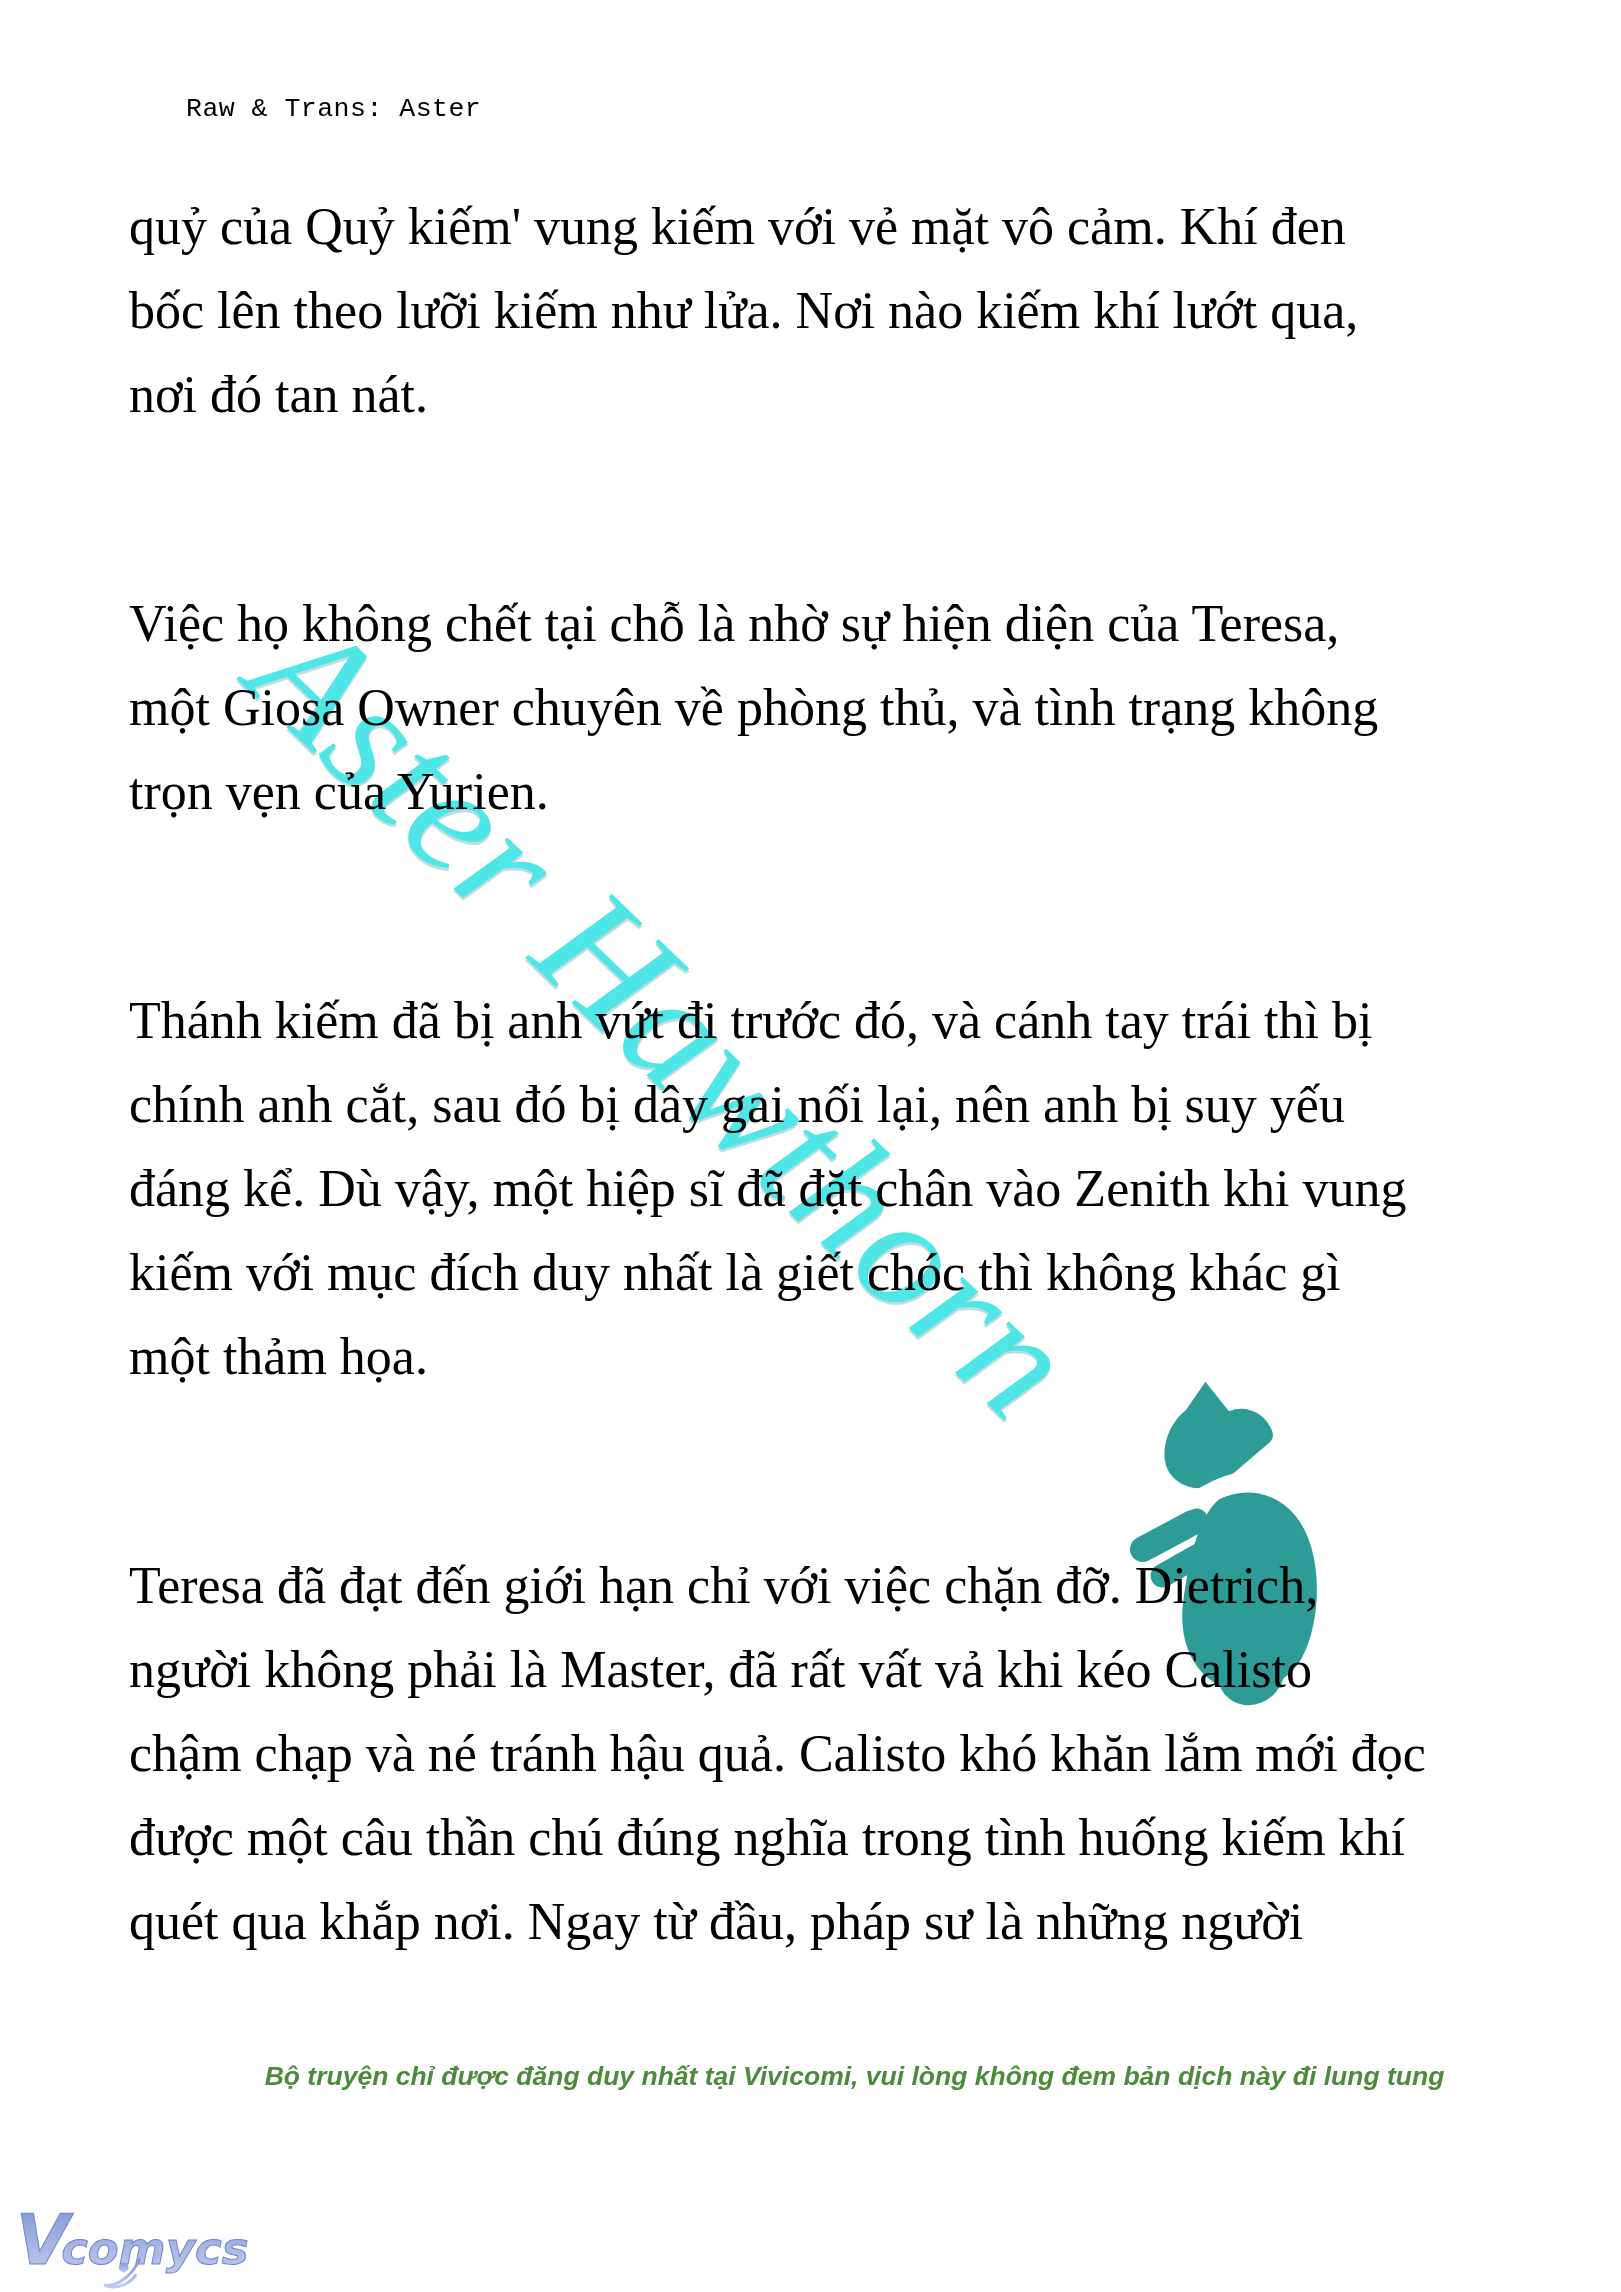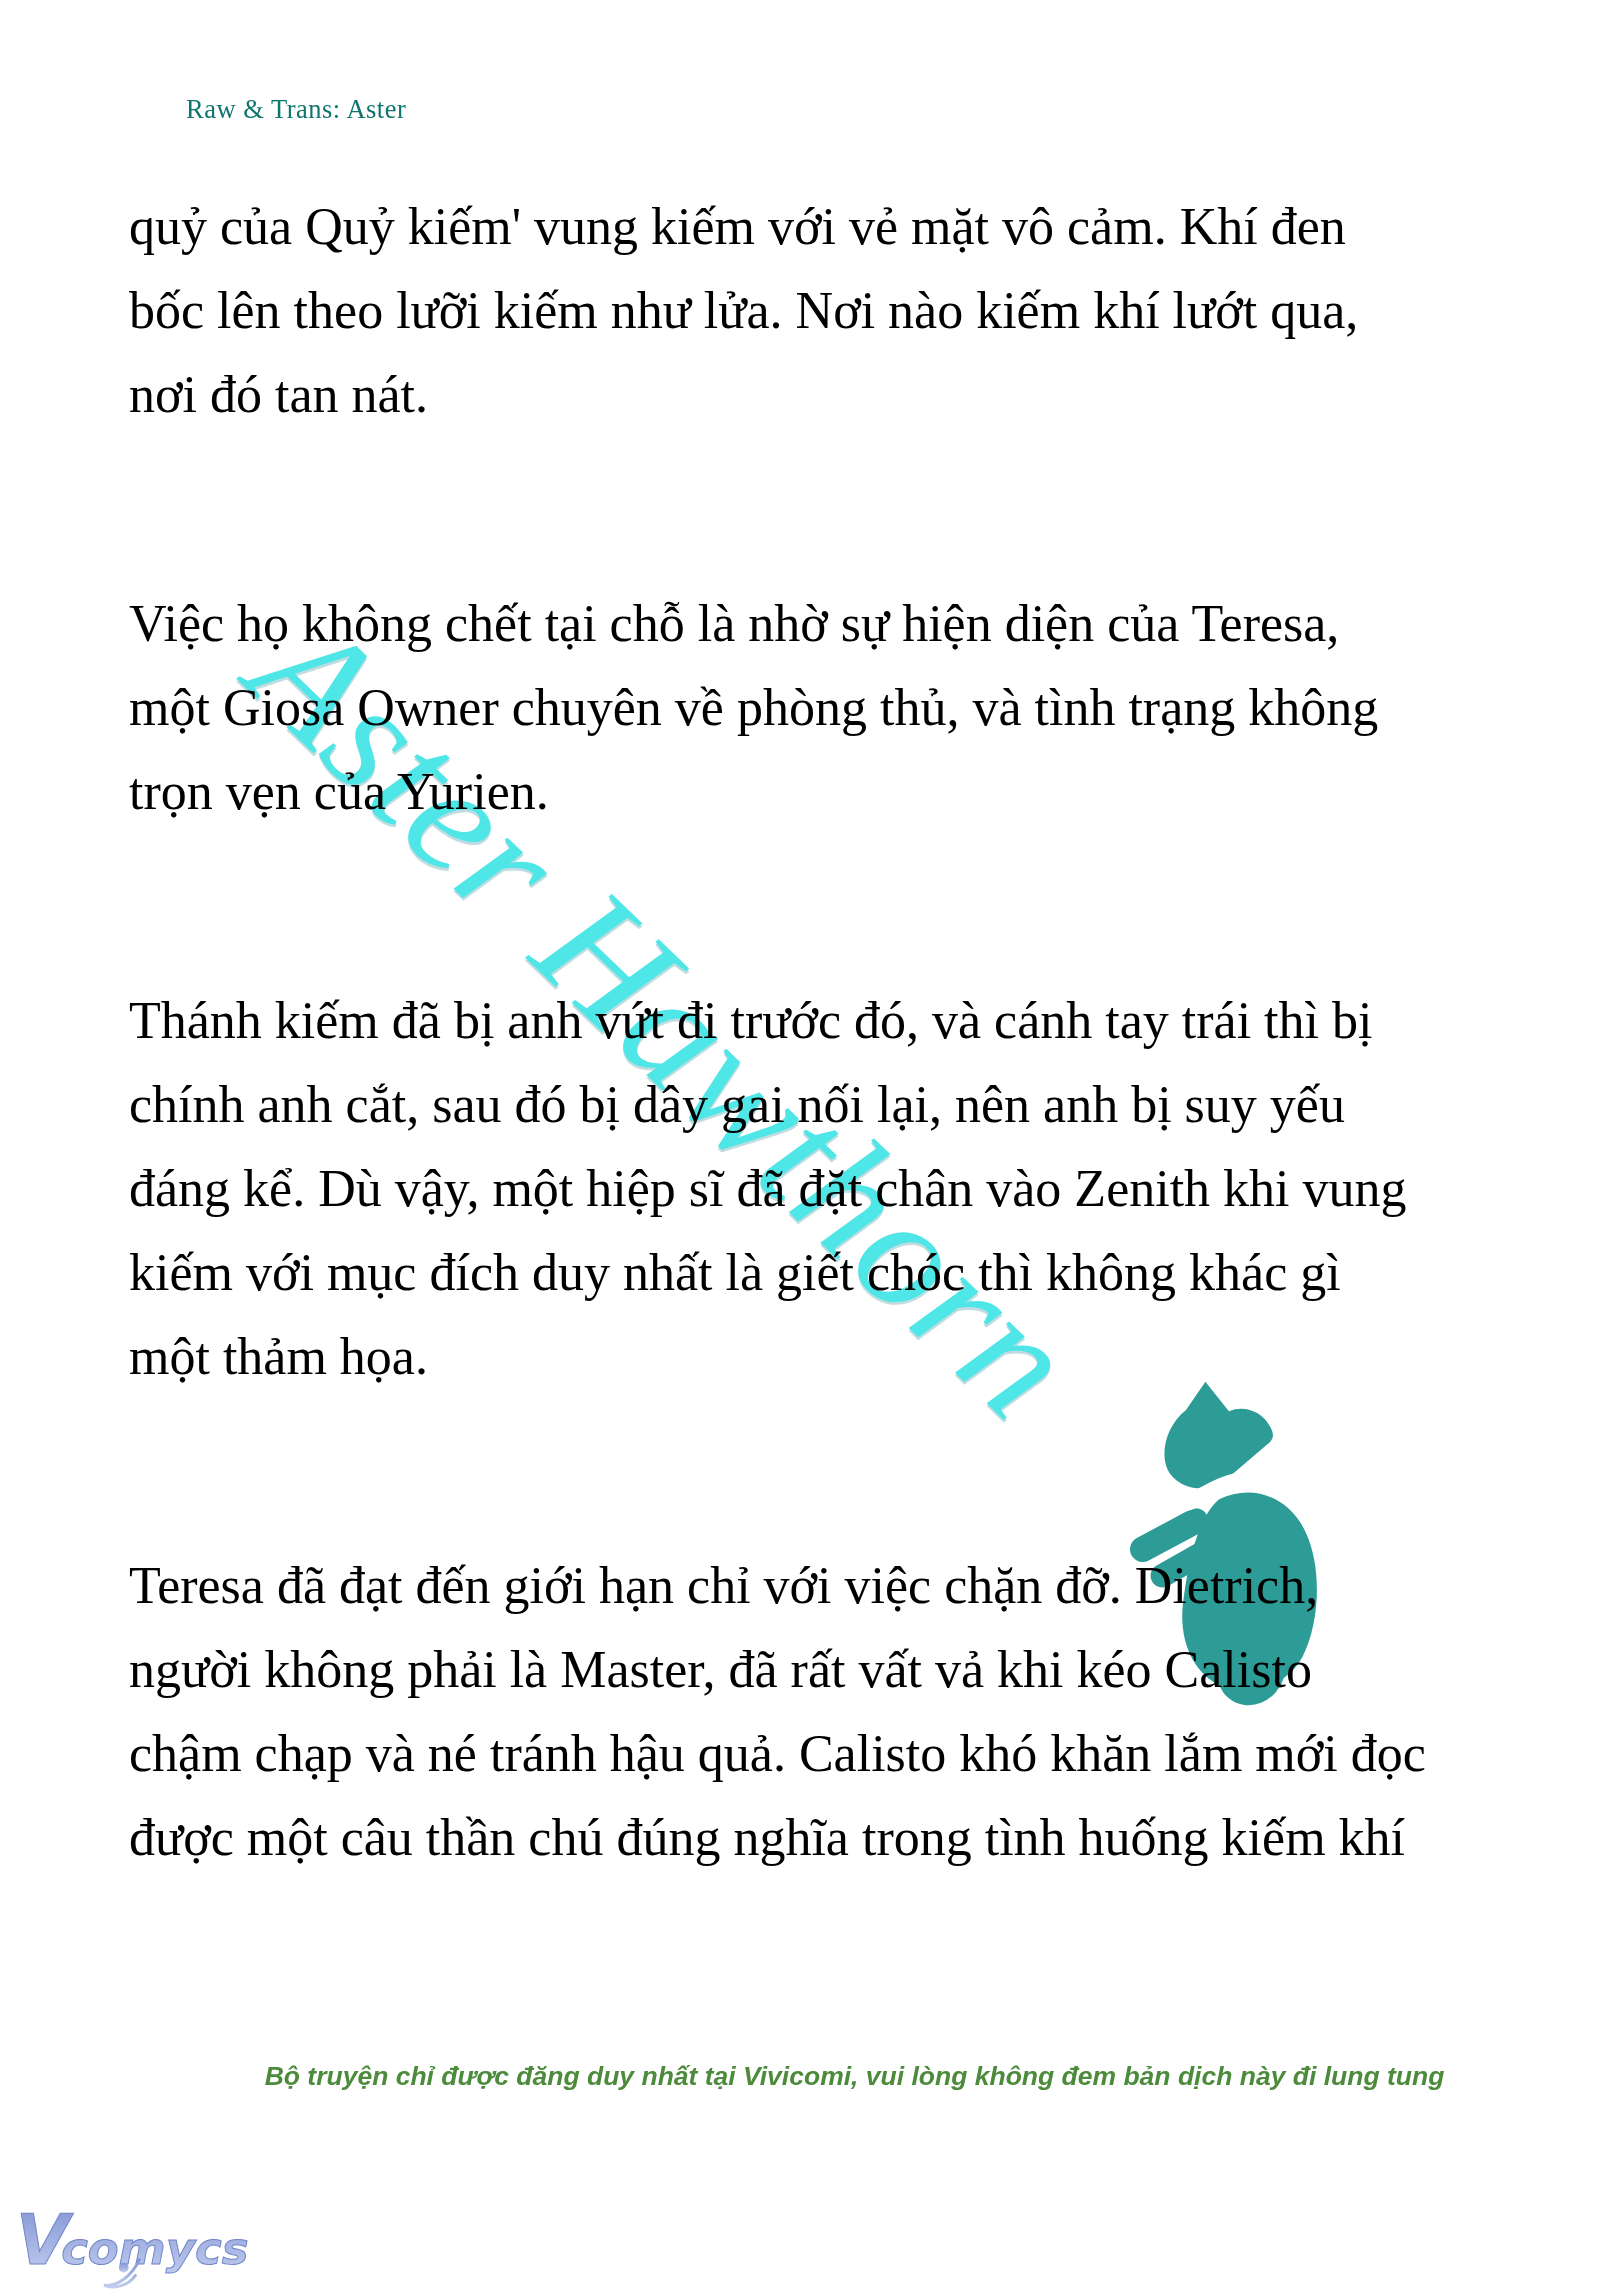--- a/index.html
+++ b/index.html
@@ -5,22 +5,22 @@
   html,body{margin:0;padding:0;background:#e8e8e8;}
   .page{
     position:relative;
     width:1621px;height:2293px;
     background:#ffffff;
     overflow:hidden;
     font-family:"Liberation Serif","DejaVu Serif",serif;
   }
   .header-credit{
     position:absolute;left:186px;top:94px;
-    font-family:Liberation Serif, serif;
-    font-size:26.5px;color:#0f766e;letter-spacing:0.5px;
+    font-family:Liberation Mono, monospace;
+    font-size:26.5px;color:#000000;letter-spacing:0.5px;
     z-index:3;
   }
   .watermark{
     position:absolute;left:-29px;top:921px;width:1372px;height:206px;
     text-align:center;
     font-family:"Liberation Serif","DejaVu Serif",serif;
     font-style:italic;
     font-size:162px;
     letter-spacing:2px;
     transform:rotate(44deg);
@@ -101,20 +101,21 @@
       <span class="tline">chính anh cắt, sau đó bị dây gai nối lại, nên anh bị suy yếu</span><br>
       <span class="tline">đáng kể. Dù vậy, một hiệp sĩ đã đặt chân vào Zenith khi vung</span><br>
       <span class="tline">kiếm với mục đích duy nhất là giết chóc thì không khác gì</span><br>
       <span class="tline">một thảm họa.</span>
     </p>
     <p>
       <span class="tline">Teresa đã đạt đến giới hạn chỉ với việc chặn đỡ. Dietrich,</span><br>
       <span class="tline">người không phải là Master, đã rất vất vả khi kéo Calisto</span><br>
       <span class="tline">chậm chạp và né tránh hậu quả. Calisto khó khăn lắm mới đọc</span><br>
       <span class="tline">được một câu thần chú đúng nghĩa trong tình huống kiếm khí</span><br>
+      <span class="tline">quét qua khắp nơi. Ngay từ đầu, pháp sư là những người</span>
     </p>
   </div>
 
   <div class="footer-note" style="color: rgb(76, 139, 59);">
     <div>Bộ truyện chỉ được đăng duy nhất tại Vivicomi, vui lòng không đem bản dịch này đi lung tung</div>
   </div>
 
   <svg class="brand-logo" viewBox="0 0 240 95" xmlns="http://www.w3.org/2000/svg">
     <defs>
       <linearGradient id="logoGrad" x1="0" y1="0" x2="0" y2="1">

